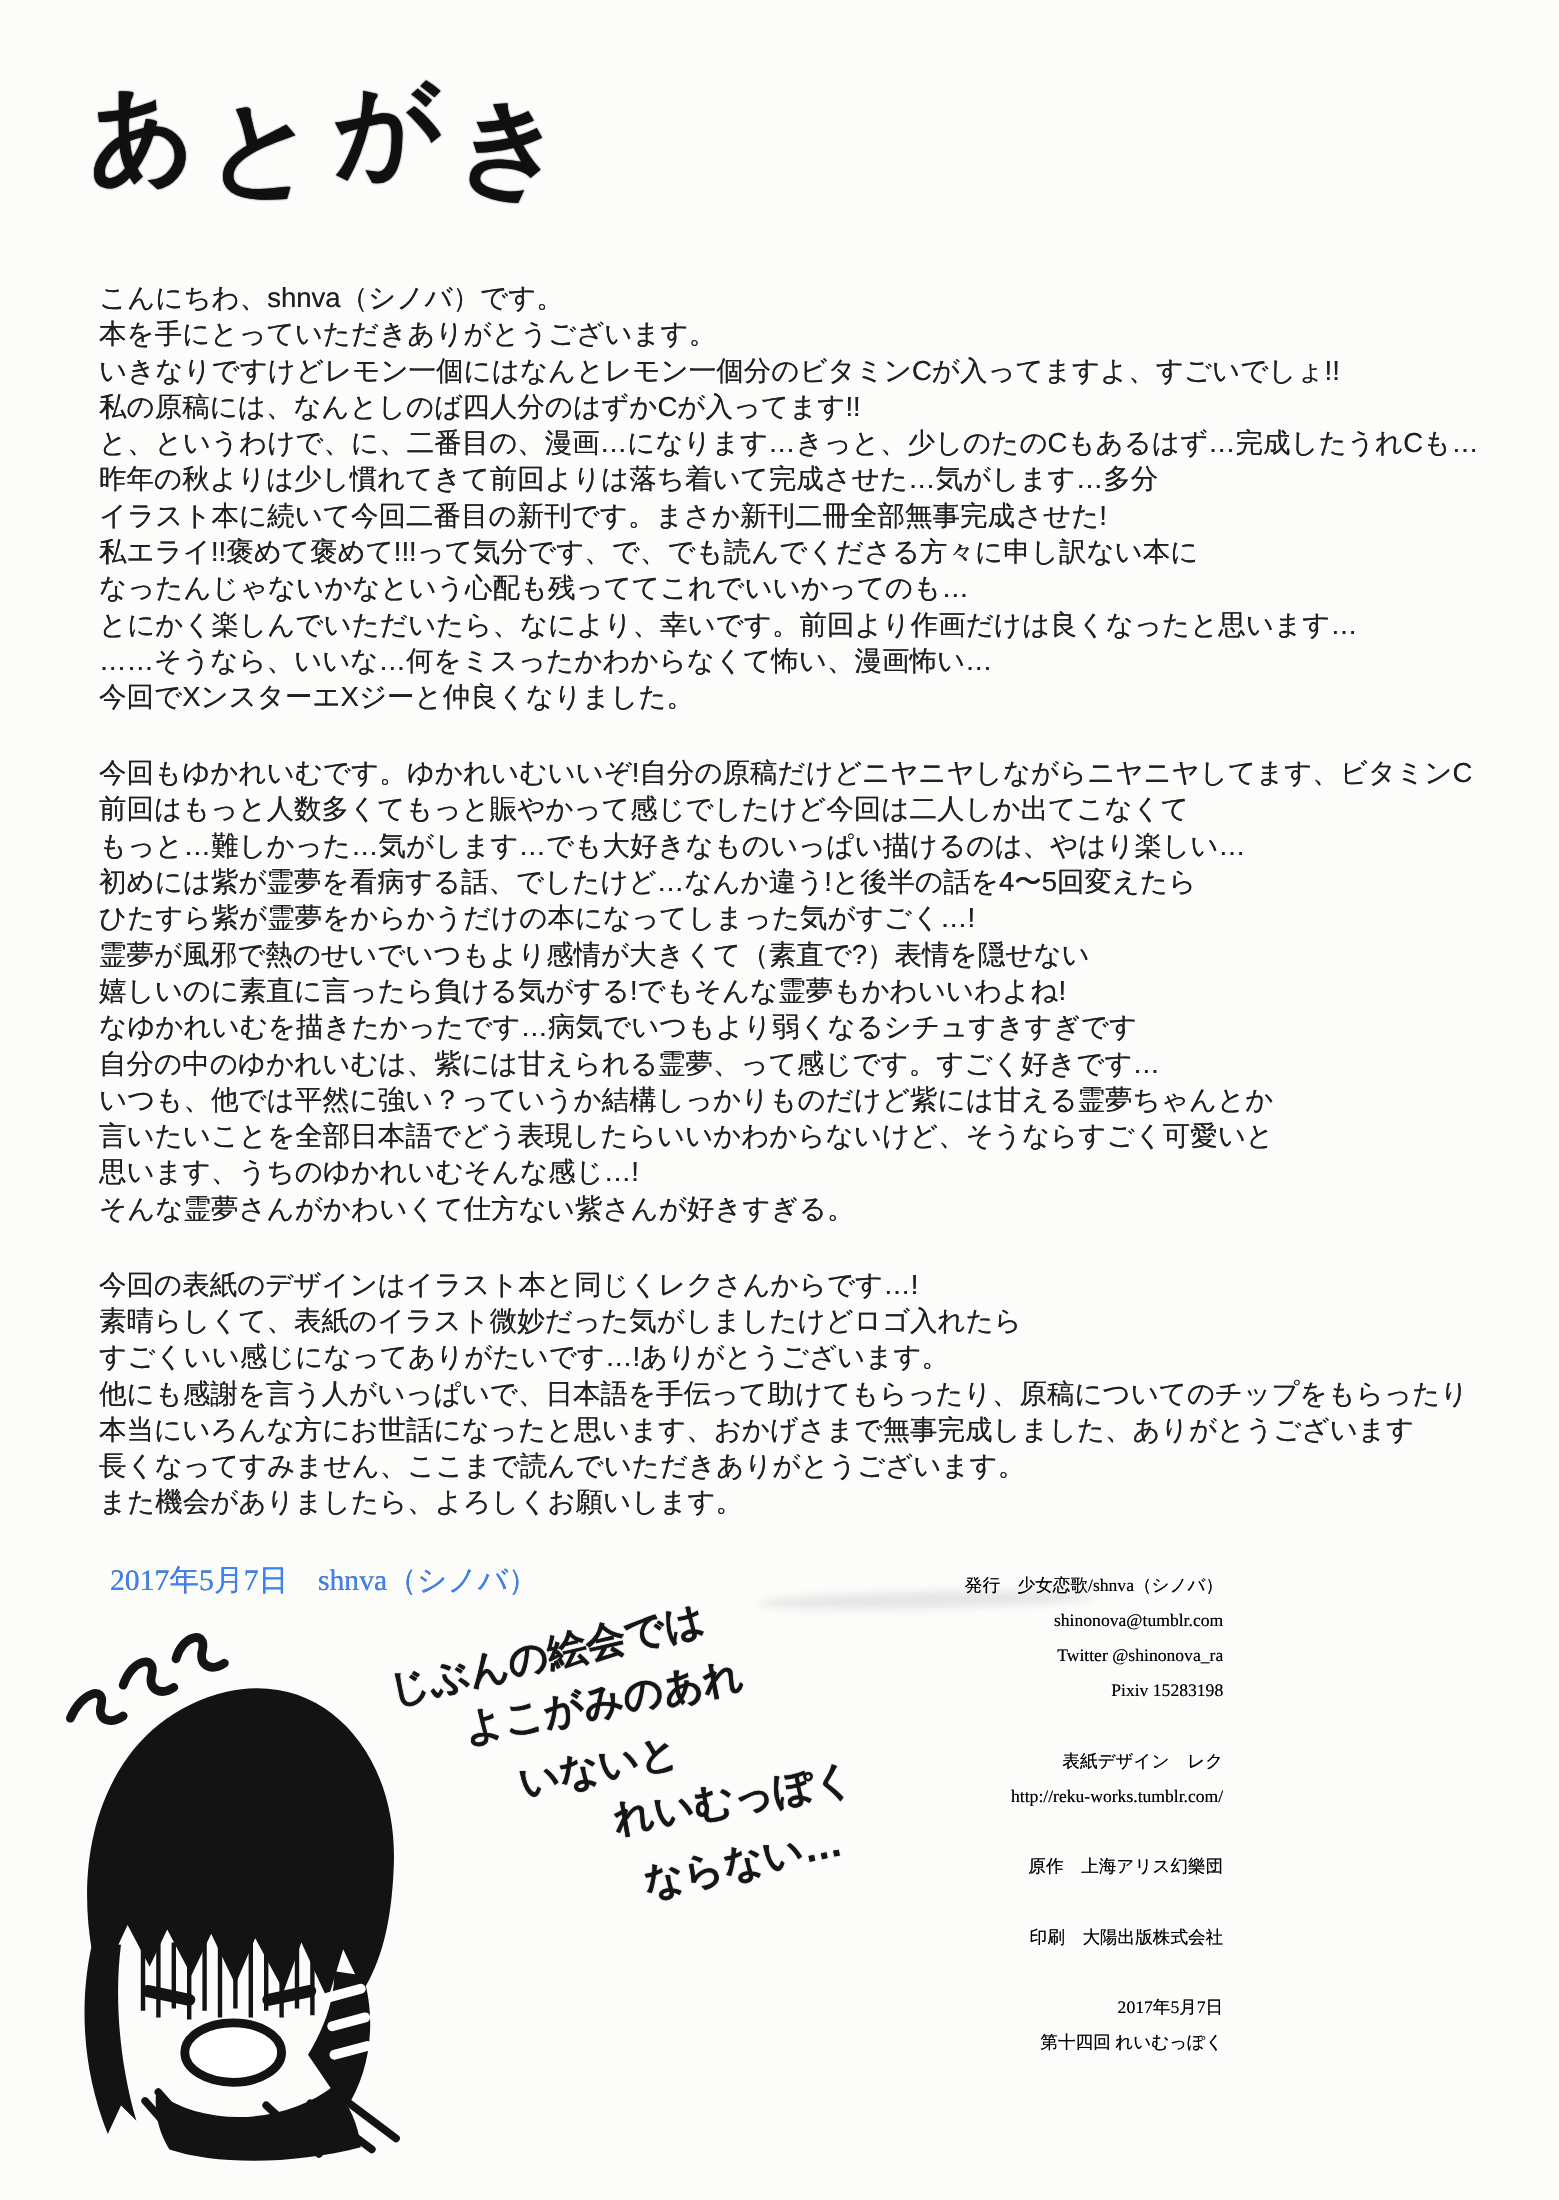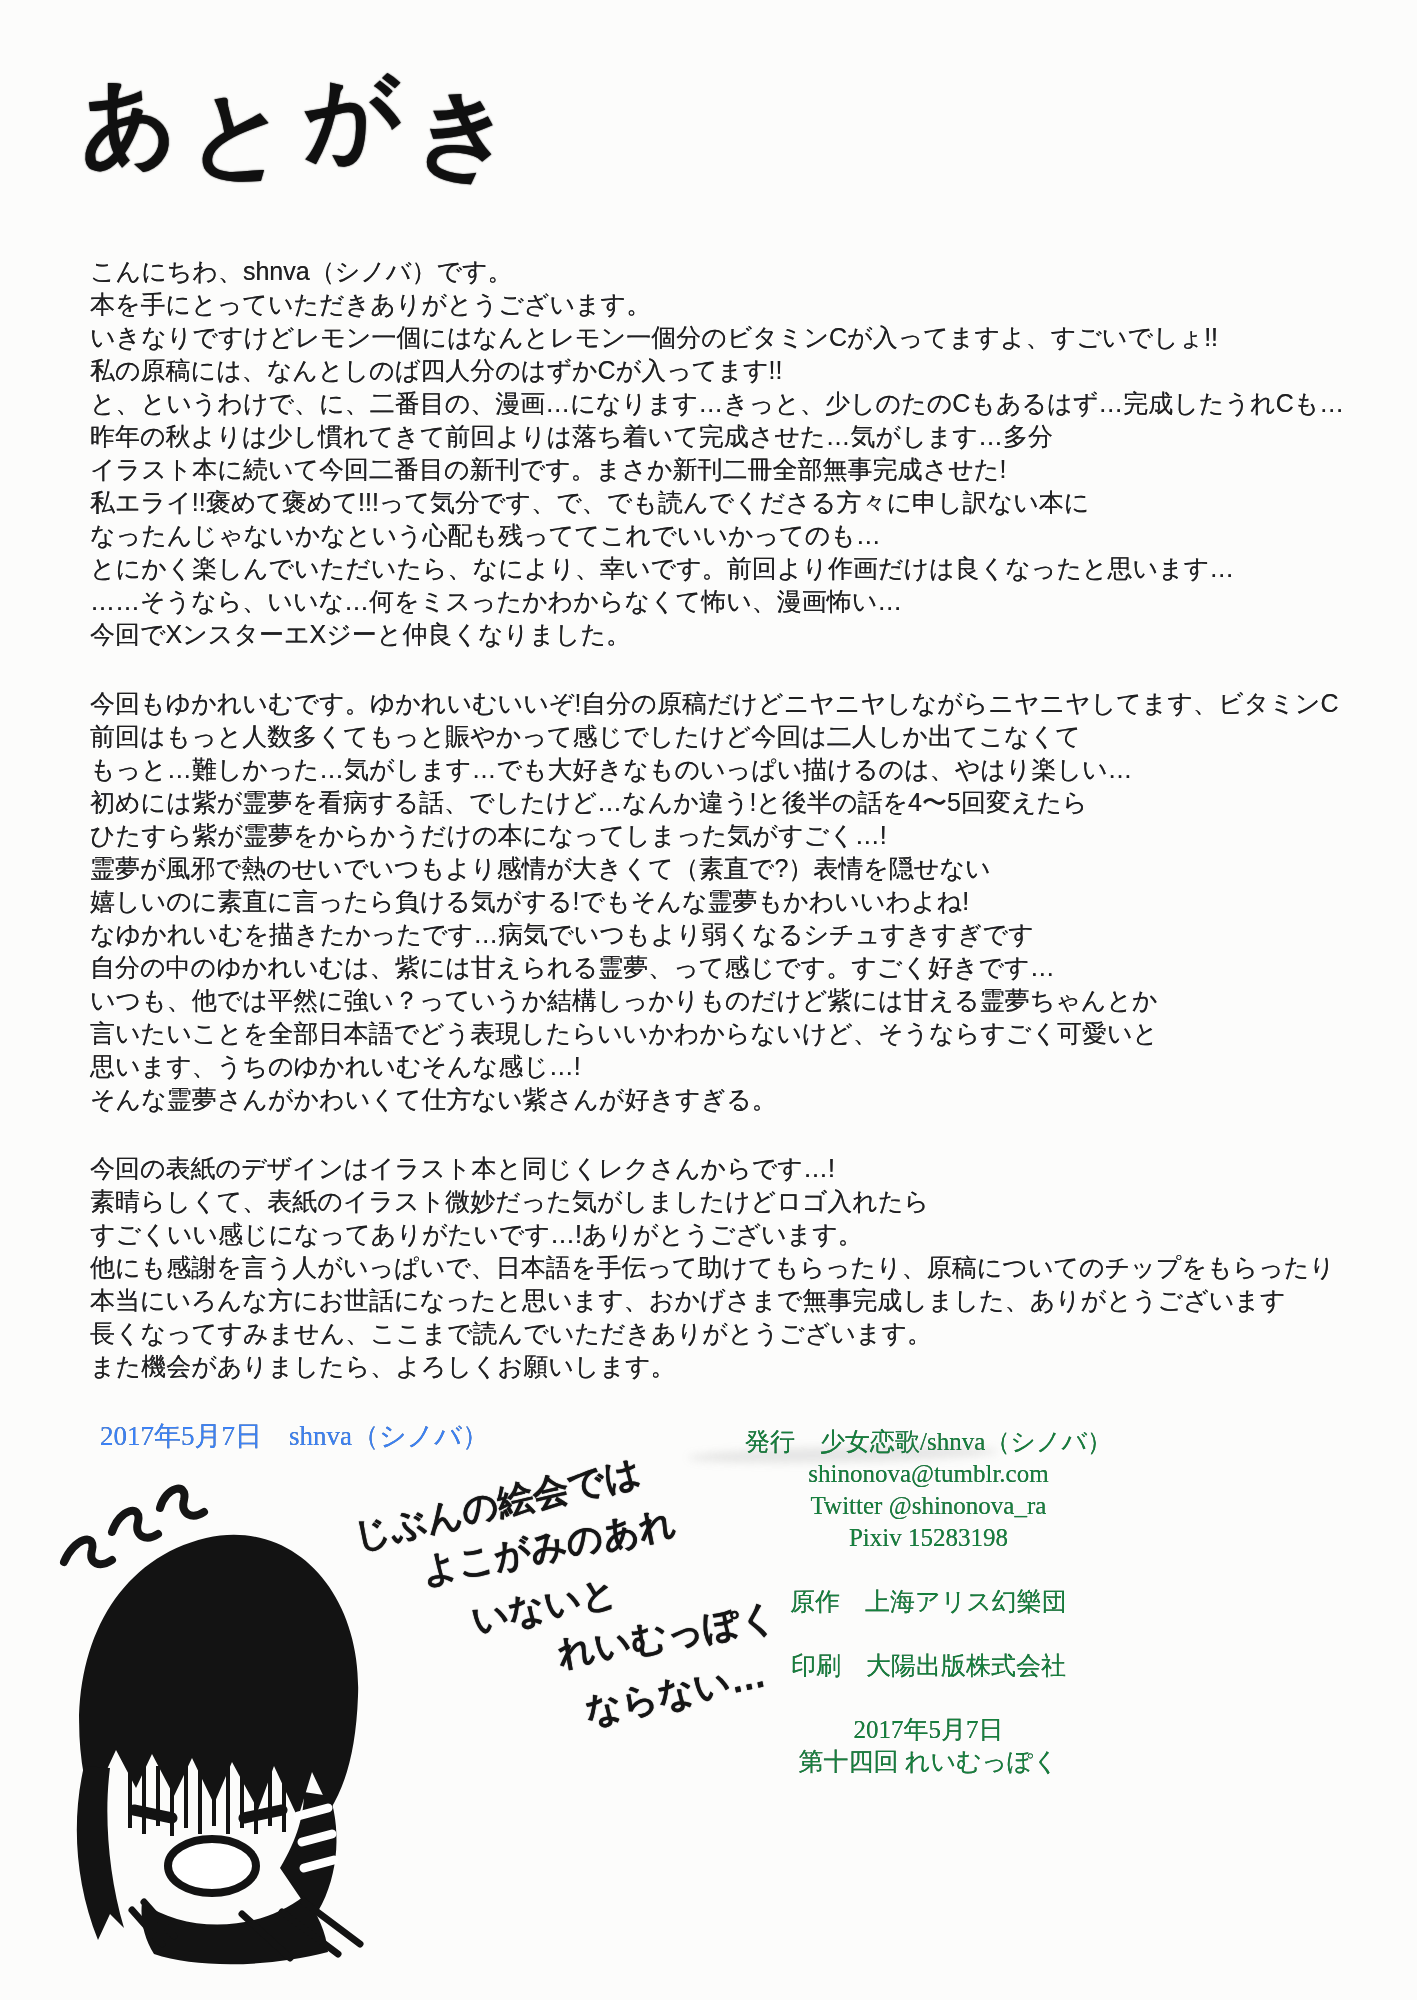--- a/index.html
+++ b/index.html
@@ -36,23 +36,23 @@
   .signoff{
     position:absolute;left:100px;top:1418px;
     font-family:"Liberation Serif",serif;
     font-size:27px;color:#3b82f6;
     text-shadow:0 0 .5px rgba(25,25,28,.7);
     white-space:nowrap;
   }
   
   .colophon{
     position:absolute;top:1426px;right:305px;
-    text-align:center;
+    text-align:right;
     font-family:"Liberation Serif",serif;
-    font-size:25px;line-height:32px;color:#15803d;
+    font-size:16px;line-height:32px;color:#000000;
     text-shadow:0 0 .5px rgba(20,20,22,.7);
   }
   .colophon-group{margin-bottom:32px;white-space:nowrap;}
   
   .doodle-note{
     position:absolute;left:348px;top:1510px;width:470px;
     transform:rotate(-13deg);transform-origin:left top;
     font-size:36px;font-weight:700;color:#161616;
     line-height:1.56;
     text-shadow:0 0 1px #161616;
@@ -127,20 +127,24 @@
   <div class="smudge"></div>
 
   <div class="colophon">
       <div class="colophon-group">
         <div>発行　少女恋歌/shnva（シノバ）</div>
         <div>shinonova@tumblr.com</div>
         <div>Twitter @shinonova_ra</div>
         <div>Pixiv 15283198</div>
       </div>
       <div class="colophon-group">
+        <div>表紙デザイン　レク</div>
+        <div>http://reku-works.tumblr.com/</div>
+      </div>
+      <div class="colophon-group">
         <div>原作　上海アリス幻樂団</div>
       </div>
       <div class="colophon-group">
         <div>印刷　大陽出版株式会社</div>
       </div>
       <div class="colophon-group">
         <div>2017年5月7日</div>
         <div>第十四回 れいむっぽく</div>
       </div>
     </div>

